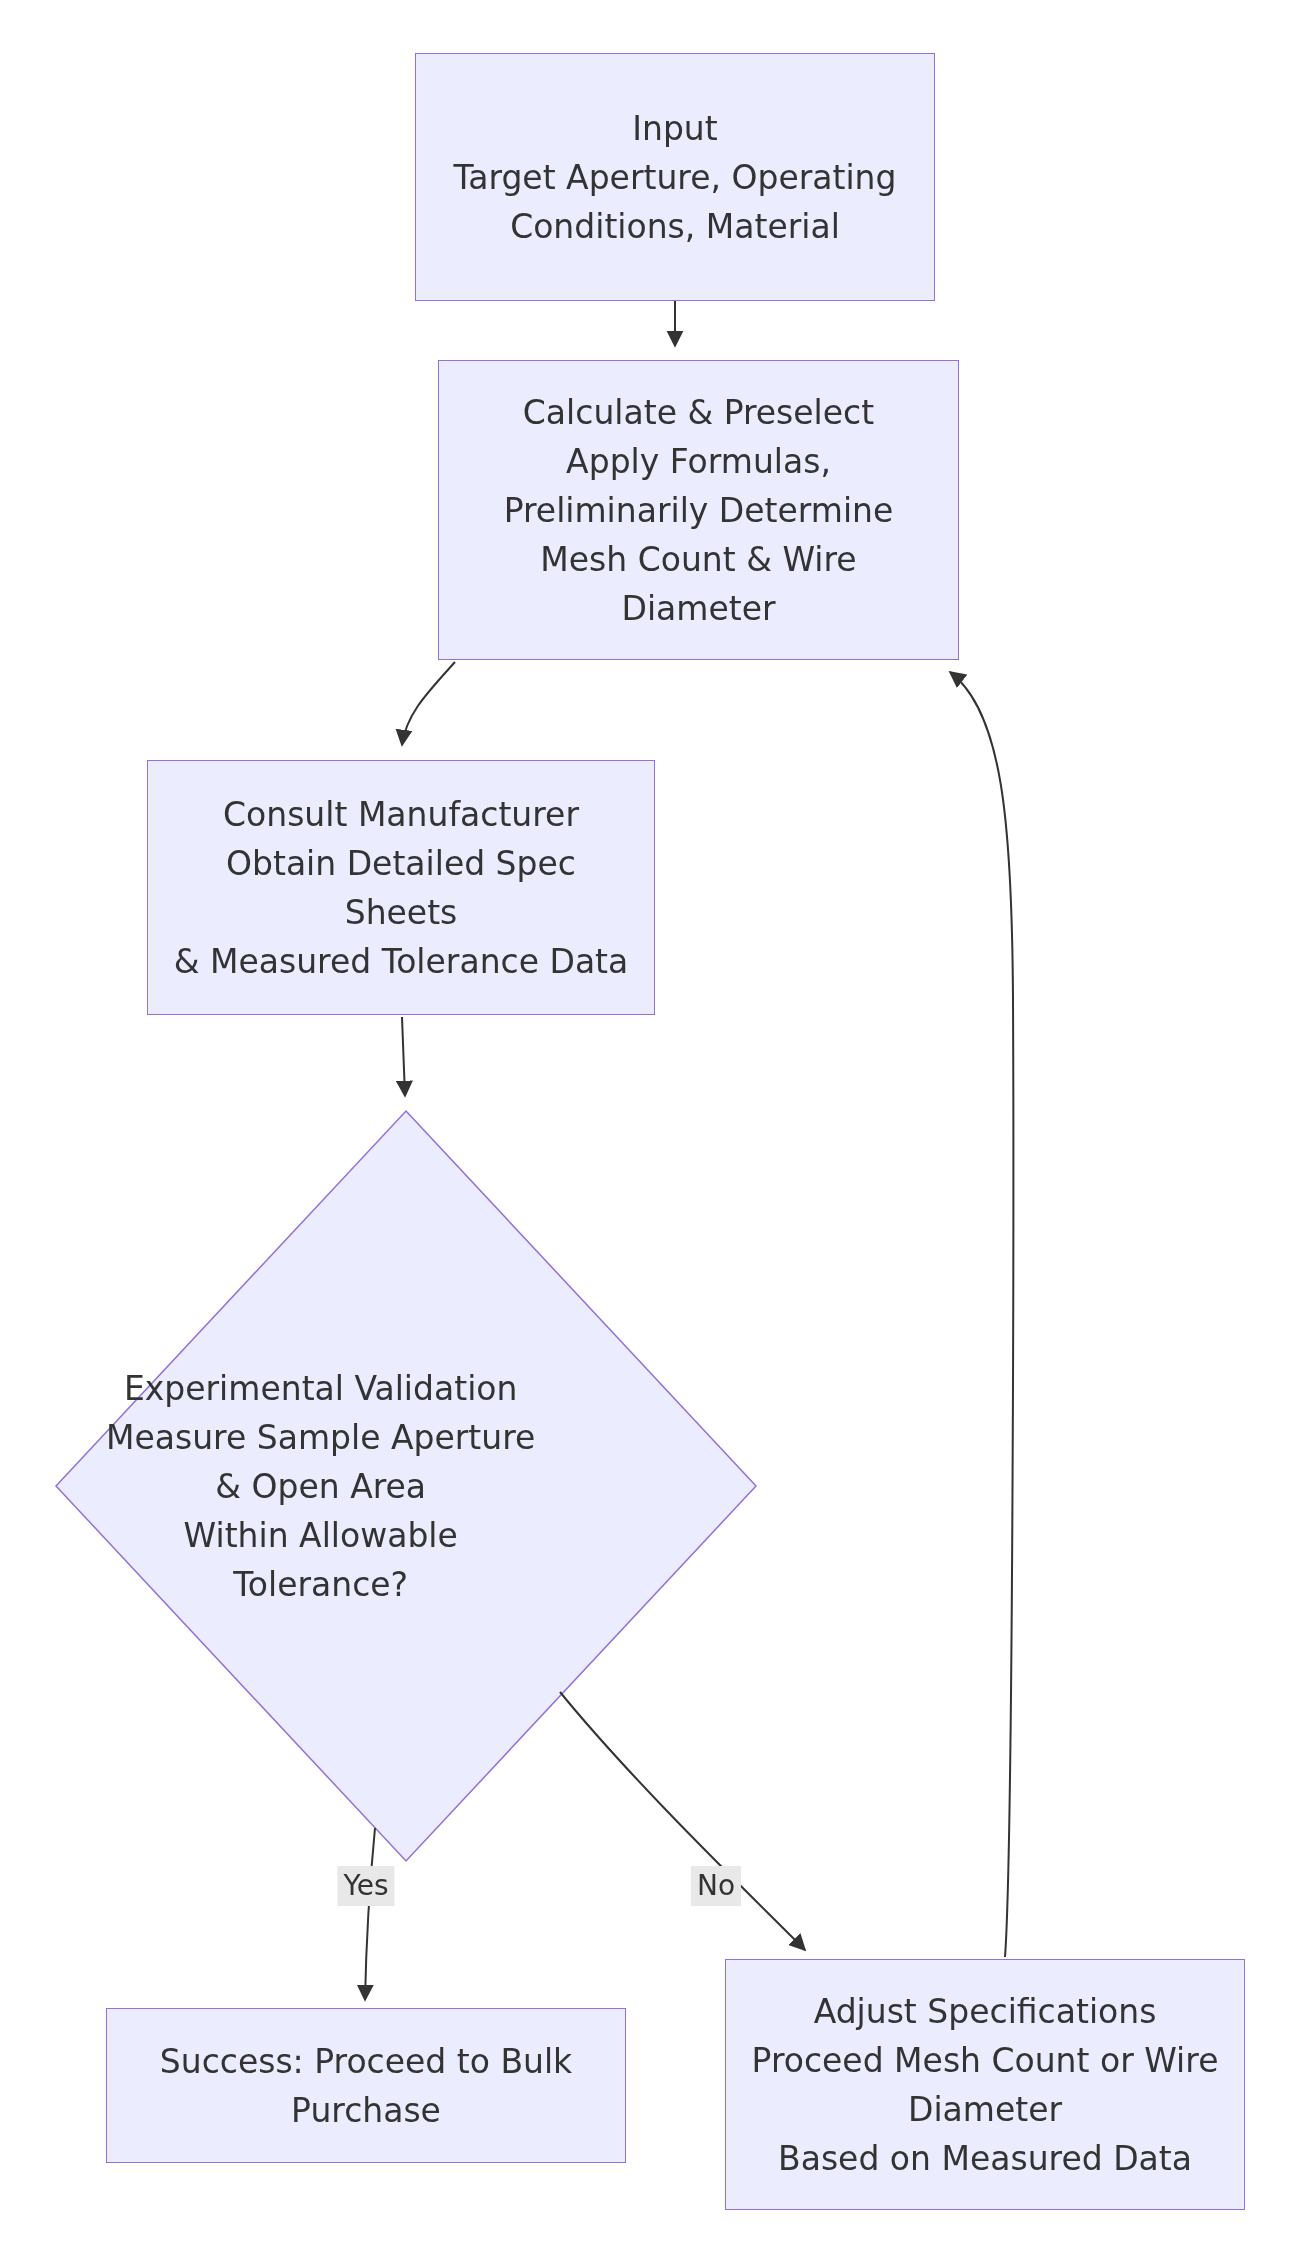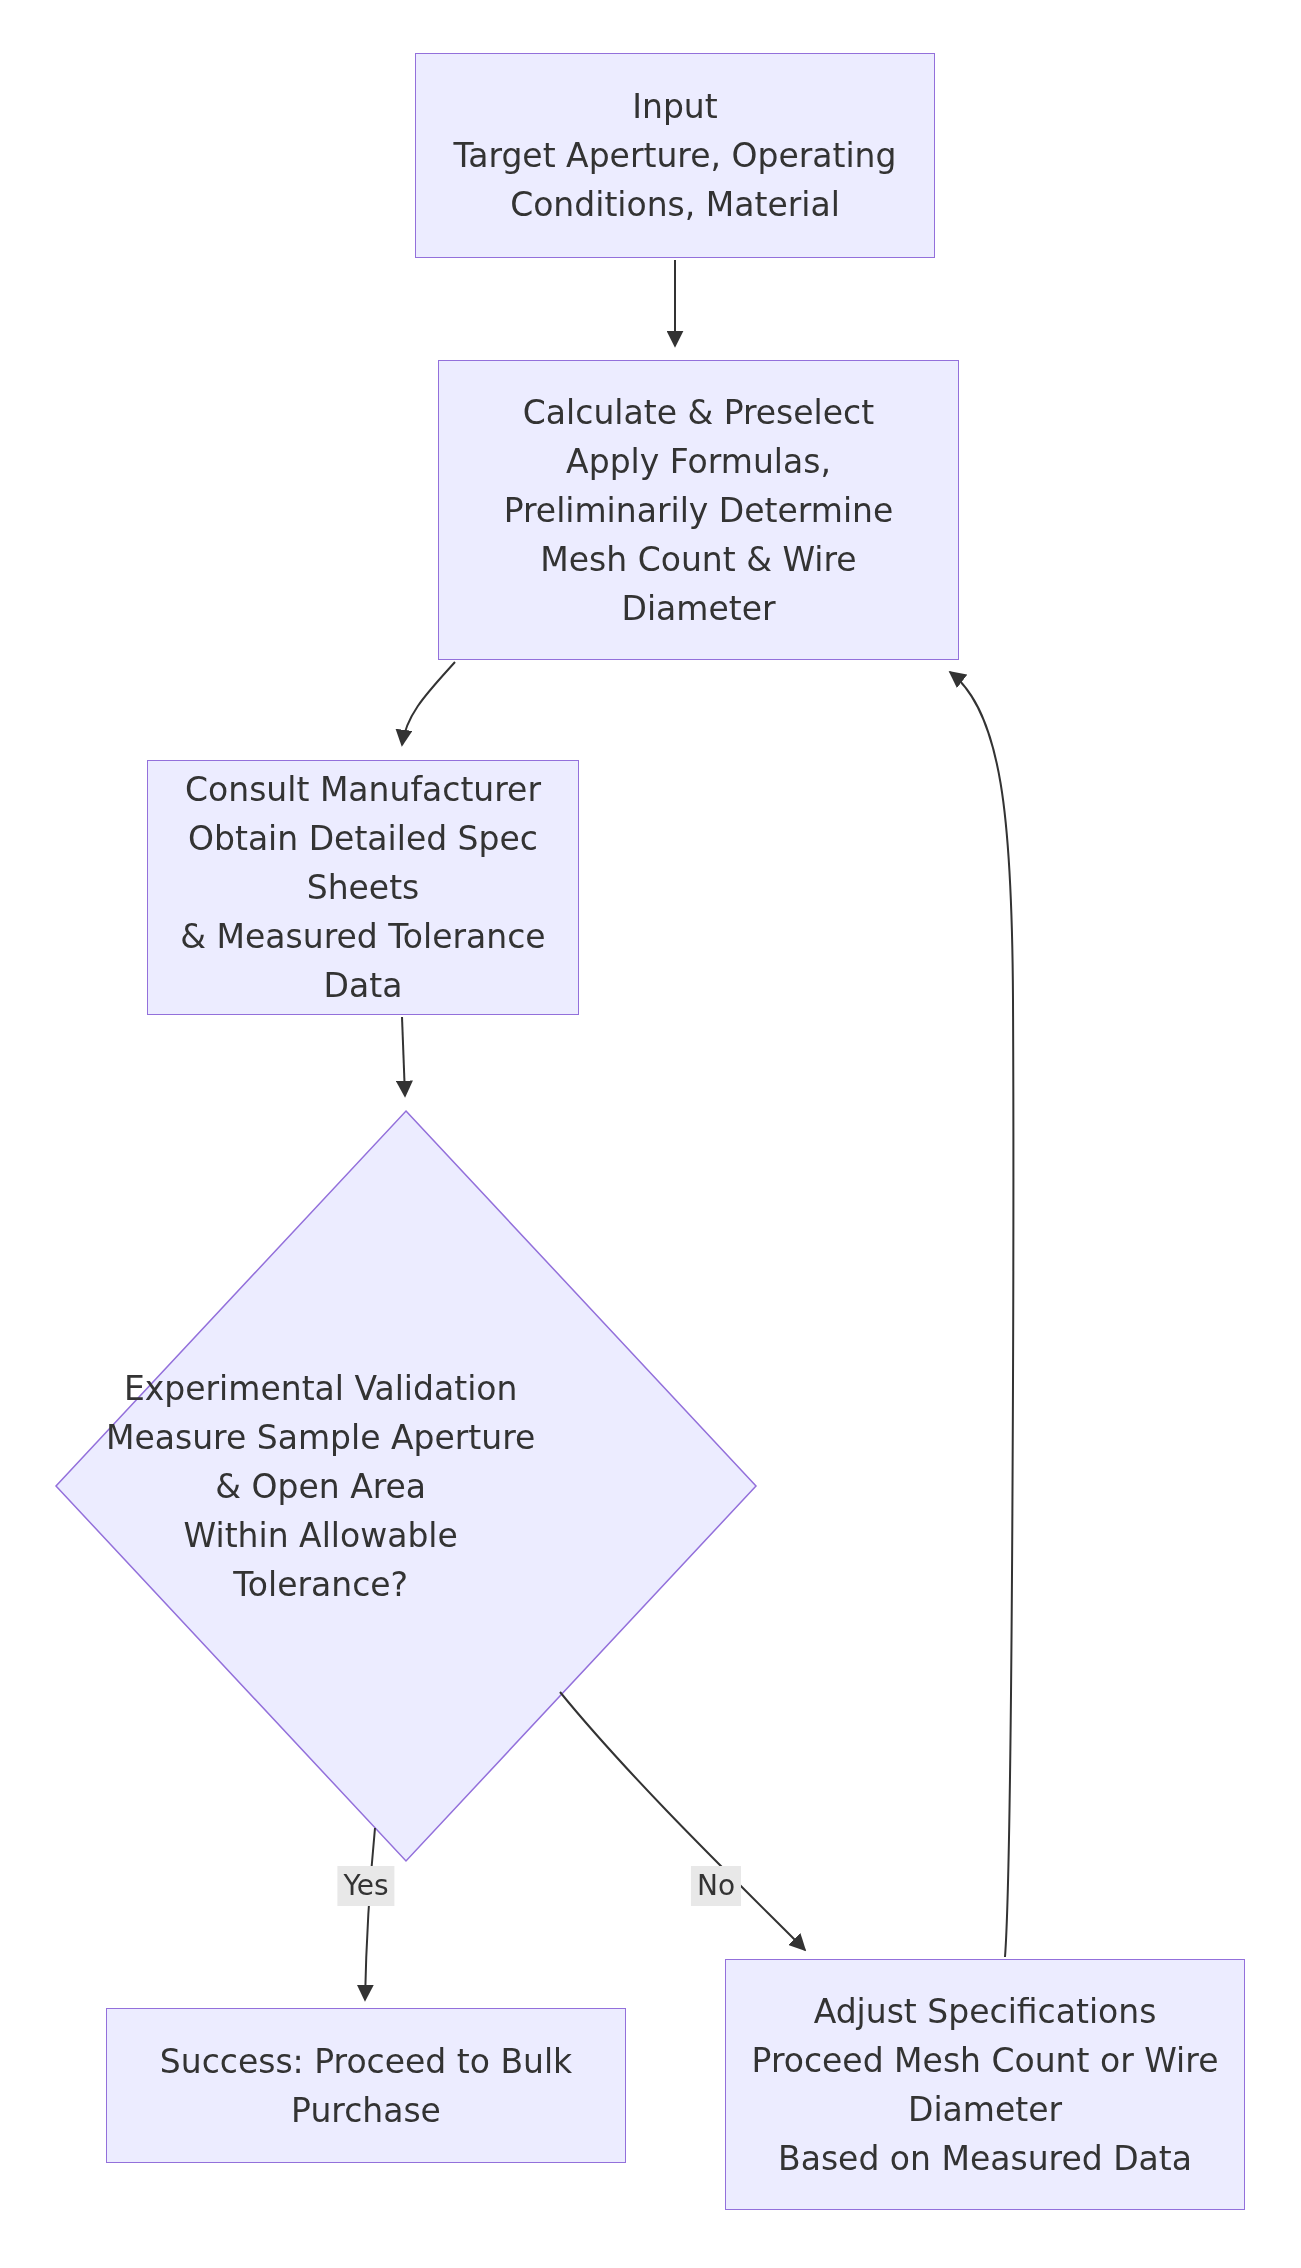--- a/index.html
+++ b/index.html
@@ -87,35 +87,35 @@
 
     <path class="edge-path" d="M 402 1017 L 405 1096" marker-end="url(#arrow)"></path>
 
     <path class="edge-path" d="M 375 1828 C 369 1890, 366 1950, 365 2000" marker-end="url(#arrow)"></path>
 
     <path class="edge-path" d="M 560 1692 C 640 1790, 762 1906, 805 1950" marker-end="url(#arrow)"></path>
 
     <path class="edge-path" d="M 1005 1957 C 1013 1850, 1014 1200, 1013 1000 C 1012 820, 1002 712, 950 672" marker-end="url(#arrow)"></path>
   </svg>
 
-  <div class="node" style="left:415px; top:53px; width:520px; height:205px;">
+  <div class="node" style="left:415px; top:53px; width:520px; height:248px;">
     <div class="node-text">Input
 Target Aperture, Operating
 Conditions, Material</div>
   </div>
 
   <div class="node" style="left:438px; top:360px; width:521px; height:300px;">
     <div class="node-text">Calculate &amp; Preselect
 Apply Formulas,
 Preliminarily Determine
 Mesh Count &amp; Wire
 Diameter</div>
   </div>
 
-  <div class="node" style="left:147px; top:760px; width:432px; height:255px;">
+  <div class="node" style="left:147px; top:760px; width:508px; height:255px;">
     <div class="node-text">Consult Manufacturer
 Obtain Detailed Spec
 Sheets
 &amp; Measured Tolerance Data</div>
   </div>
 
   <div class="diamond-text-wrap" style="left:106px; top:1336px; width:600px; height:300px;">
     <div class="diamond-text">Experimental Validation
 Measure Sample Aperture
 &amp; Open Area

